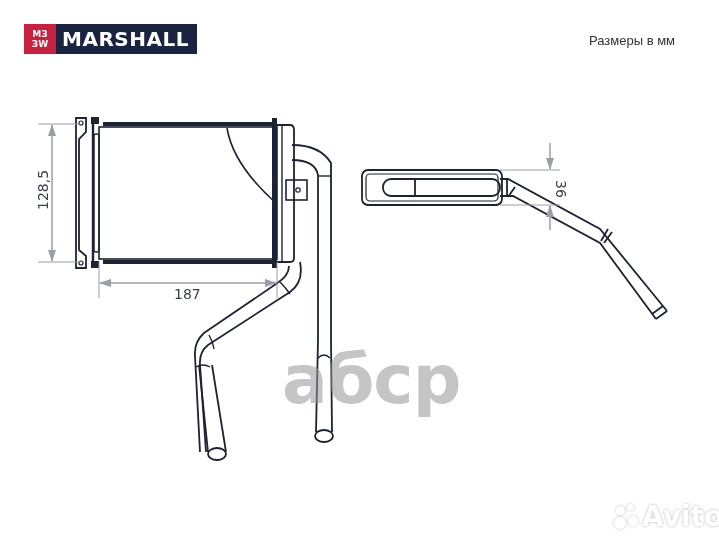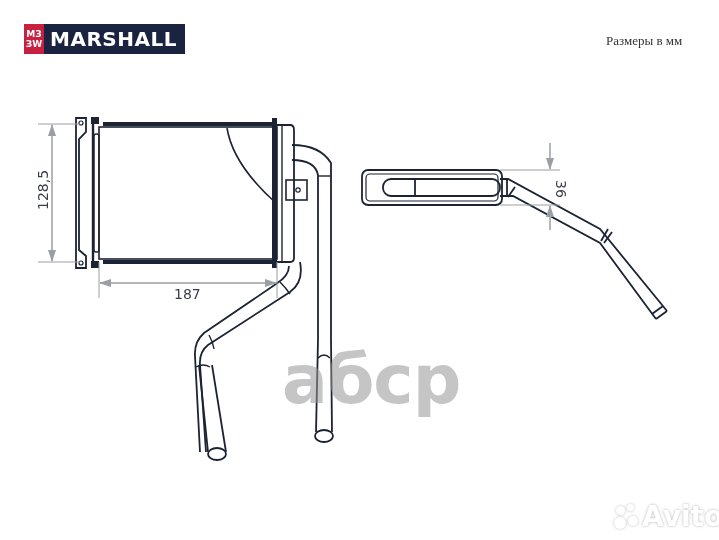--- a/index.html
+++ b/index.html
@@ -1,20 +1,20 @@
 <!DOCTYPE html>
 <html><head>
 <meta charset="utf-8">
 <style>
   html, body { margin: 0; padding: 0; background: #ffffff; }
   body { width: 719px; height: 540px; position: relative; overflow: hidden; font-family: "Liberation Sans", sans-serif; }
   .logo { position: absolute; left: 24px; top: 24px; height: 30px; display: flex; }
-  .logo-mark { width: 20px; height: 30px; background: #c8203f; color: #fff; font-family: "DejaVu Sans", sans-serif; font-weight: bold; font-size: 9px; line-height: 10px; display: flex; flex-direction: column; align-items: center; justify-content: center; letter-spacing: 0px; }
+  .logo-mark { width: 32px; height: 30px; background: #c8203f; color: #fff; font-family: "DejaVu Sans", sans-serif; font-weight: bold; font-size: 9px; line-height: 10px; display: flex; flex-direction: column; align-items: center; justify-content: center; letter-spacing: 0px; }
   .logo-text { height: 30px; background: #1a2440; color: #fff; font-family: "DejaVu Sans", sans-serif; font-weight: bold; font-size: 20px; line-height: 30px; padding: 0 8px 0 6px; letter-spacing: 0.5px; }
-  .units { position: absolute; left: 589px; top: 33px; font-family: Liberation Serif, serif; font-size: 13px; color: #333; margin-left: 17px; }
+  .units { position: absolute; left: 589px; top: 33px; font-family: Liberation Sans, sans-serif; font-size: 13px; color: #333; }
   svg.drawing { position: absolute; left: 0; top: 0; }
   .dim-text { font-family: "DejaVu Sans", sans-serif; font-size: 14px; fill: #3a3f4a; }
   .wm { position: absolute; left: 282px; top: 340px; font-family: "DejaVu Sans", sans-serif; font-weight: bold; font-size: 68px; color: rgba(150,150,150,0.55); letter-spacing: -1px; }
   .avito { position: absolute; left: 614px; top: 500px; display: flex; align-items: center; }
   .avito-dots { width: 26px; height: 26px; position: relative; }
   .avito-dots span { position: absolute; border-radius: 50%; background: #fff; box-shadow: 0 0 3px rgba(0,0,0,0.25); }
   .avito-text { font-family: "DejaVu Sans", sans-serif; font-weight: bold; font-size: 28px; color: #fff; text-shadow: 0 0 3px rgba(0,0,0,0.3); margin-left: 2px; }
 </style>
 </head>
 <body>

